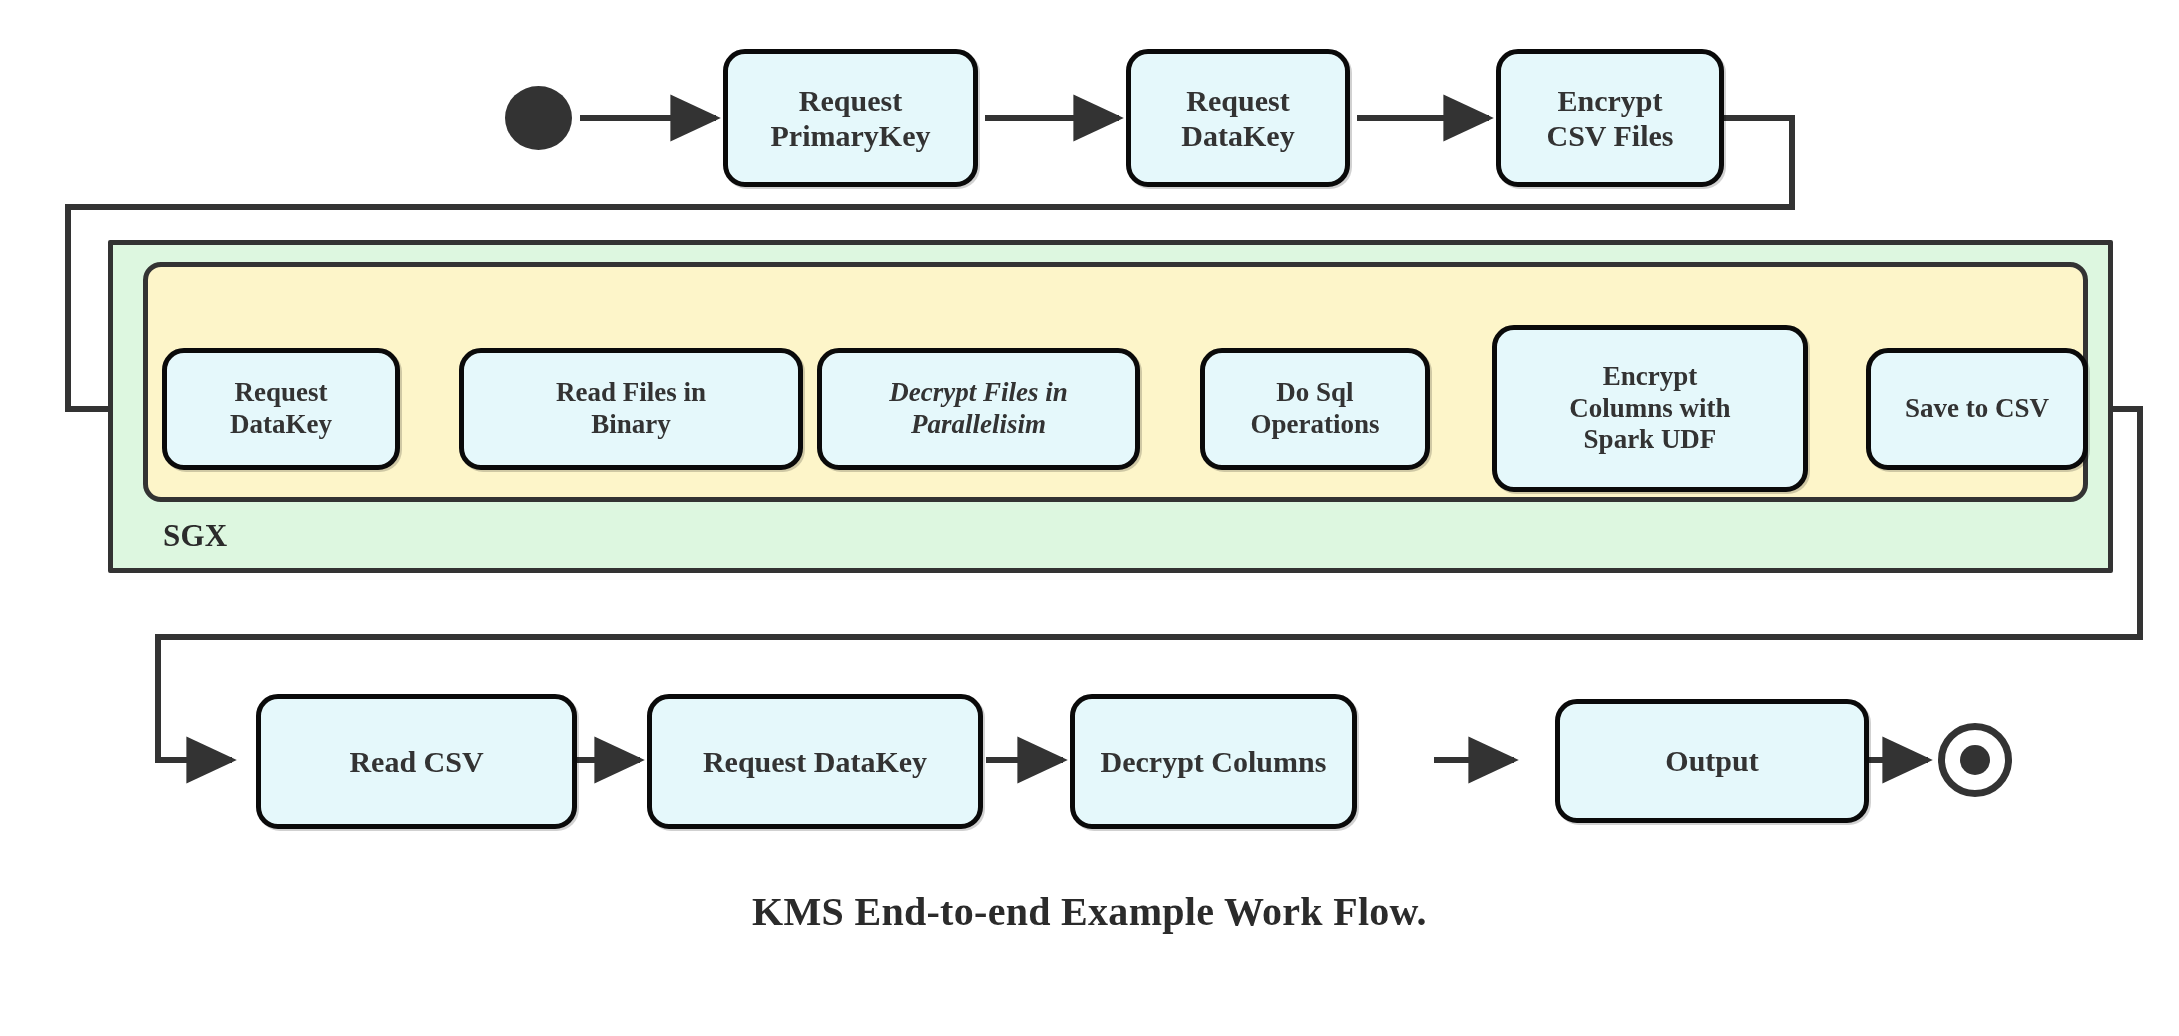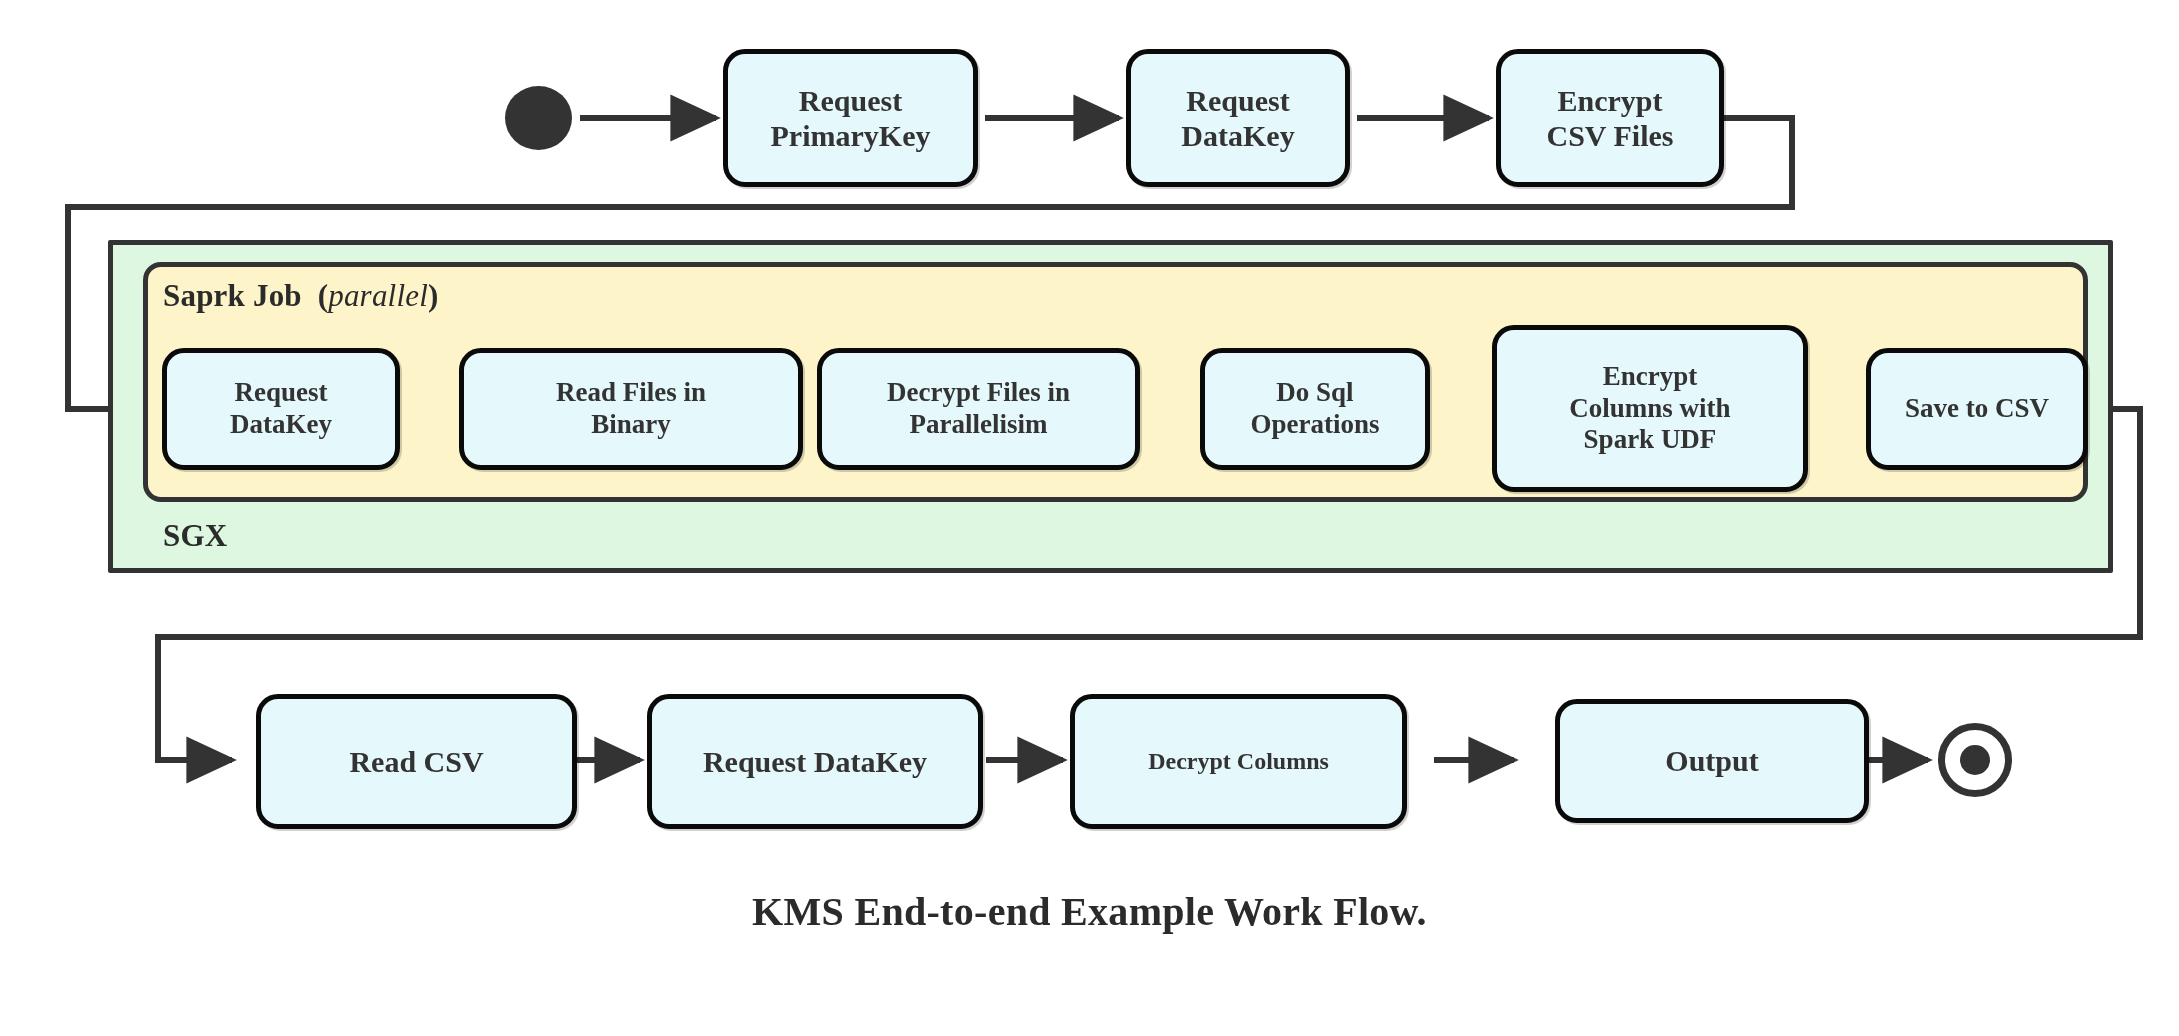--- a/index.html
+++ b/index.html
@@ -156,35 +156,32 @@
     <span class="node-label">Encrypt
 CSV Files</span>
   </div>
 
   <div class="container sgx-box" style="left:108px; top:240px; width:2005px; height:333px;"></div>
   <div class="container-label" style="left:163px; top:518px; font-size:31px;">
     <span>SGX</span>
   </div>
 
   <div class="container spark-box" style="left:143px; top:262px; width:1945px; height:240px;"></div>
-  <div class="container-label" style="left:163px; top:278px; font-size:31px;">
-    <span>Saprk Job</span><span>&nbsp;&nbsp;</span><span class="paren">(</span><em>parallel</em><span class="paren">)</span>
-  </div>
 
   <div class="node" style="left:162px; top:348px; width:238px; height:122px; font-size:27px;">
     <span class="node-label">Request
 DataKey</span>
   </div>
 
   <div class="node" style="left:459px; top:348px; width:344px; height:122px; font-size:27px;">
     <span class="node-label">Read Files in
 Binary</span>
   </div>
 
-  <div class="node" style="left:817px; top:348px; width:323px; height:122px; font-size:27px;">
+  <div class="node" style="left:817px; top:348px; width:323px; height:122px; font-size:27px;font-style:italic;">
     <span class="node-label">Decrypt Files in
 Parallelisim</span>
   </div>
 
   <div class="node" style="left:1200px; top:348px; width:230px; height:122px; font-size:27px;">
     <span class="node-label">Do Sql
 Operations</span>
   </div>
 
   <div class="node" style="left:1492px; top:325px; width:316px; height:167px; font-size:27px;">
@@ -198,21 +195,21 @@
   </div>
 
   <div class="node" style="left:256px; top:694px; width:321px; height:135px; font-size:30px;">
     <span class="node-label">Read CSV</span>
   </div>
 
   <div class="node" style="left:647px; top:694px; width:336px; height:135px; font-size:30px;">
     <span class="node-label">Request DataKey</span>
   </div>
 
-  <div class="node" style="left:1070px; top:694px; width:337px; height:135px; font-size:24px;">
+  <div class="node" style="left:1070px; top:694px; width:287px; height:135px; font-size:30px;">
     <span class="node-label">Decrypt Columns</span>
   </div>
 
   <div class="node" style="left:1555px; top:699px; width:314px; height:124px; font-size:30px;">
     <span class="node-label">Output</span>
   </div>
 
   <div class="end-node" style="left:1938px; top:723px; width:74px; height:74px;">
     <span class="inner"></span>
   </div>

